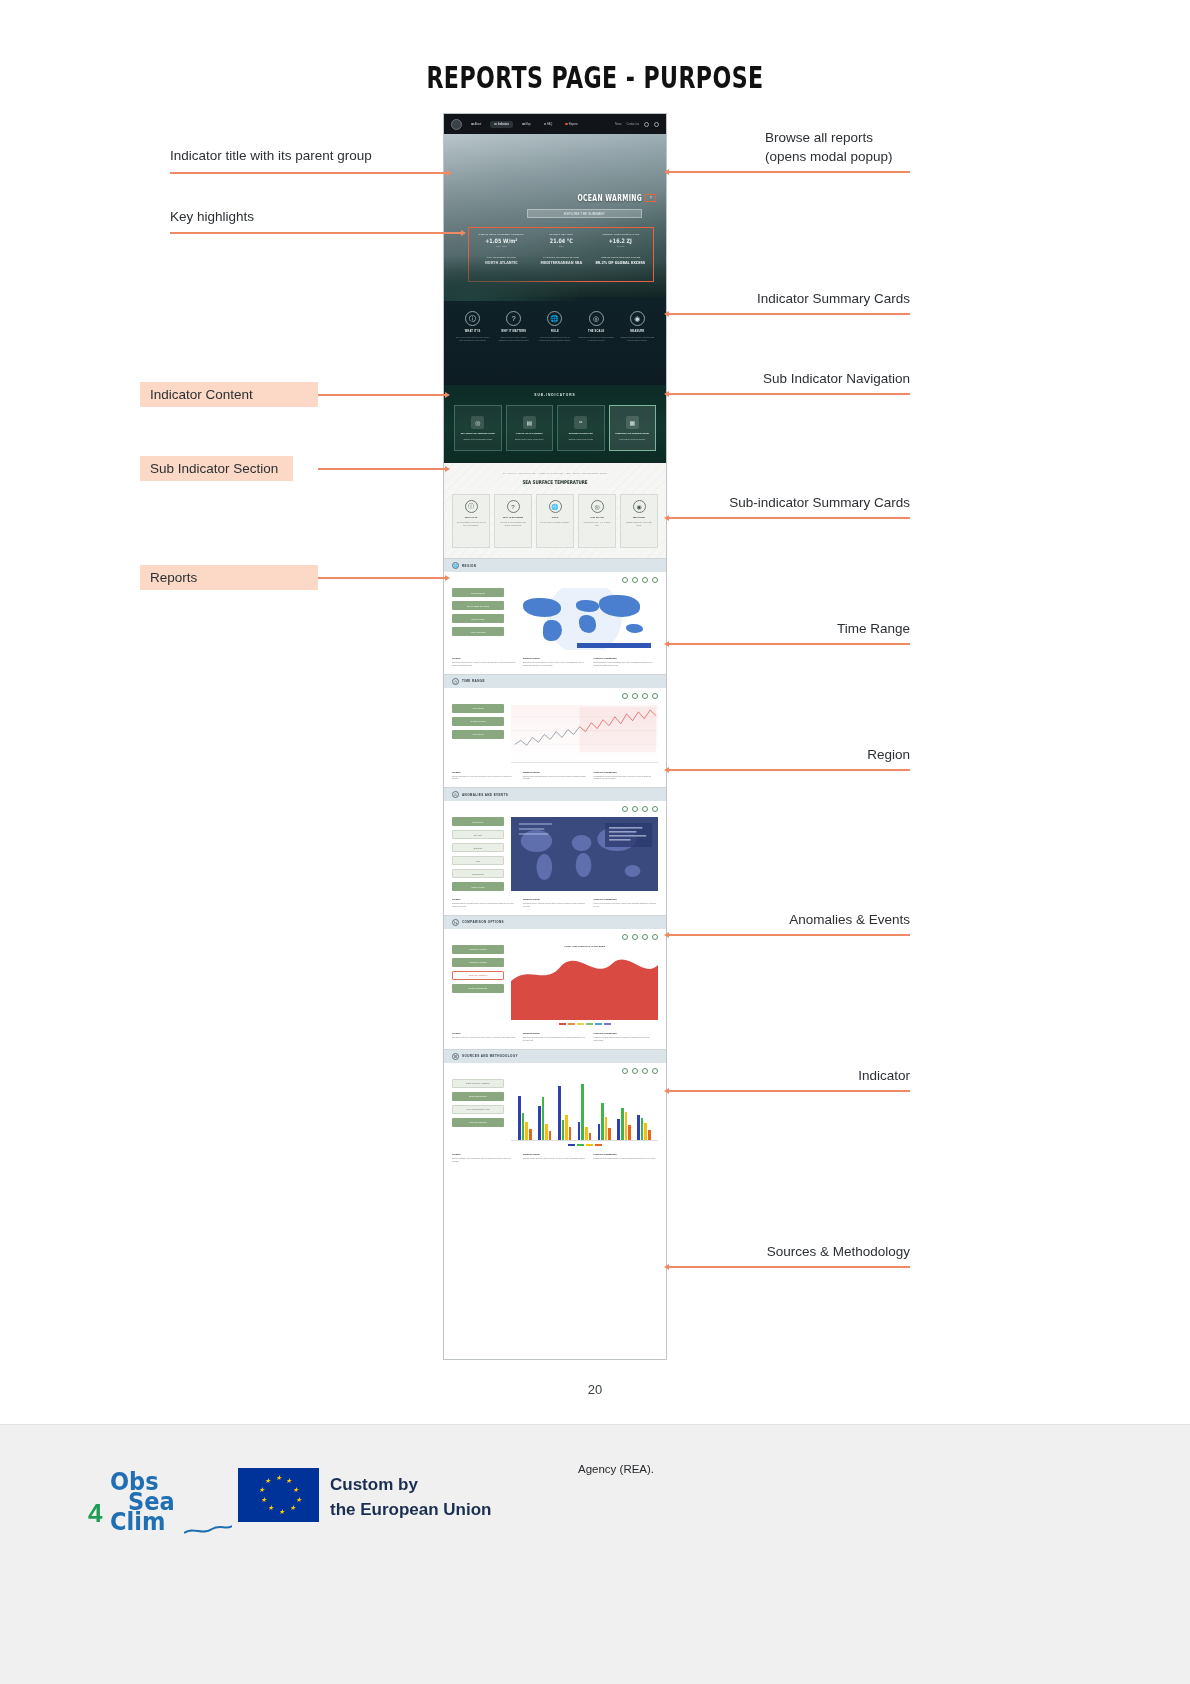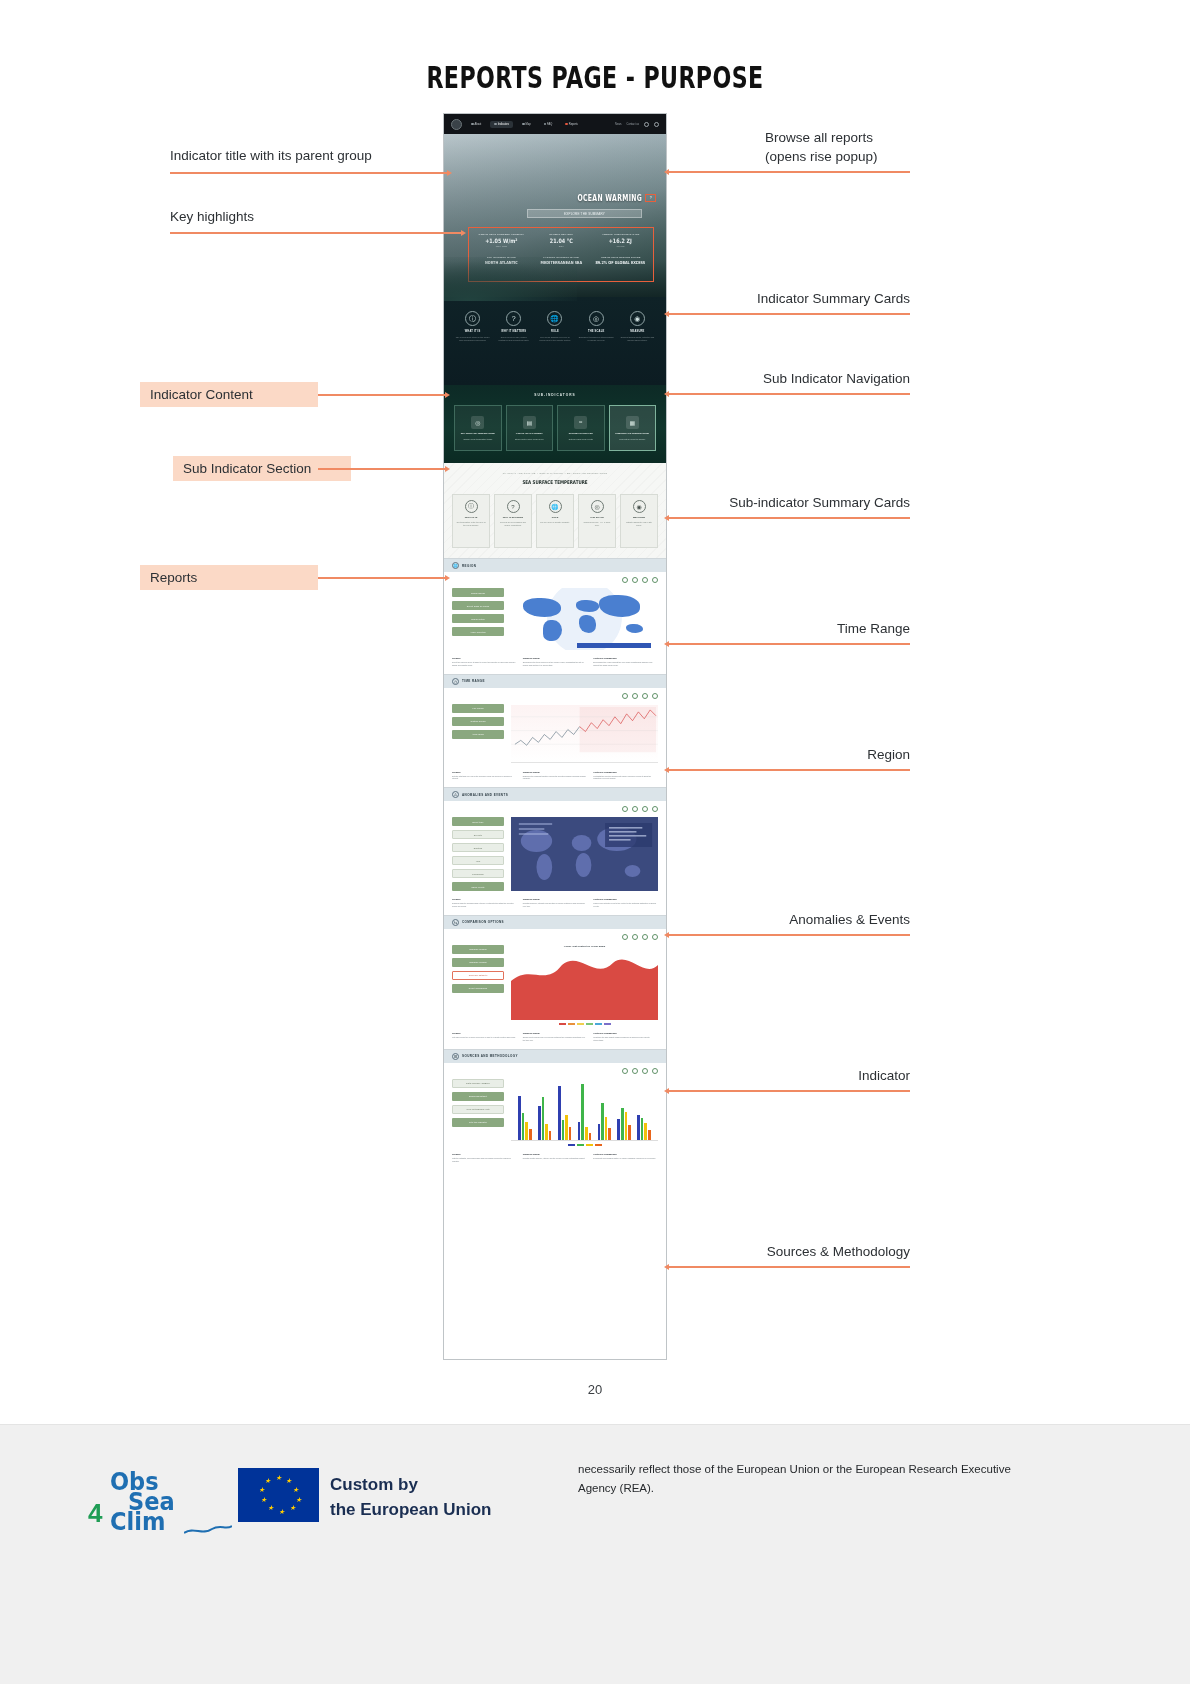--- a/index.html
+++ b/index.html
@@ -652,28 +652,28 @@
 
   <div class="ann" style="left:170px; top:148px;">Indicator title with its parent group</div>
   <div class="lead toright" style="left:170px; top:172px; width:278px;"></div>
 
   <div class="ann" style="left:170px; top:209px;">Key highlights</div>
   <div class="lead toright" style="left:170px; top:232px; width:292px;"></div>
 
   <div class="ann boxed" style="left:140px; top:382px; width:178px;">Indicator Content</div>
   <div class="lead toright" style="left:318px; top:394px; width:128px;"></div>
 
-  <div class="ann boxed" style="left:140px; top:456px; width:178px;margin-left:33px;">Sub Indicator  Section</div>
+  <div class="ann boxed" style="left:140px; top:456px; width:153px;">Sub Indicator  Section</div>
   <div class="lead toright" style="left:318px; top:468px; width:128px;"></div>
 
   <div class="ann boxed" style="left:140px; top:565px; width:178px;">Reports</div>
   <div class="lead toright" style="left:318px; top:577px; width:128px;"></div>
 
   <div class="ann" style="left:765px; top:130px;">Browse all reports</div>
-  <div class="ann" style="left:765px; top:149px;">(opens rise popup)</div>
+  <div class="ann" style="left:765px; top:149px;">(opens modal popup)</div>
   <div class="lead toleft" style="left:668px; top:171px; width:242px;"></div>
 
   <div class="ann r" style="left:600px; top:291px; width:310px;">Indicator Summary Cards</div>
   <div class="lead toleft" style="left:668px; top:313px; width:242px;"></div>
 
   <div class="ann r" style="left:600px; top:371px; width:310px;">Sub Indicator  Navigation</div>
   <div class="lead toleft" style="left:668px; top:393px; width:242px;"></div>
 
   <div class="ann r" style="left:600px; top:495px; width:310px;">Sub-indicator Summary Cards</div>
   <div class="lead toleft" style="left:668px; top:517px; width:242px;"></div>
@@ -721,17 +721,16 @@
       <i style="left:6px;top:2px;">★</i>
     </div>
   </div>
 
   <div class="eu-text">
     <div>Custom by</div>
     <div>the European Union</div>
   </div>
 
   <div class="disclaimer">
-    <div>necessarily reflect those of the European Union or the European Research Executive</div>
     <div>Agency (REA).</div>
   </div>
 
 </div>
 
 </body></html>

